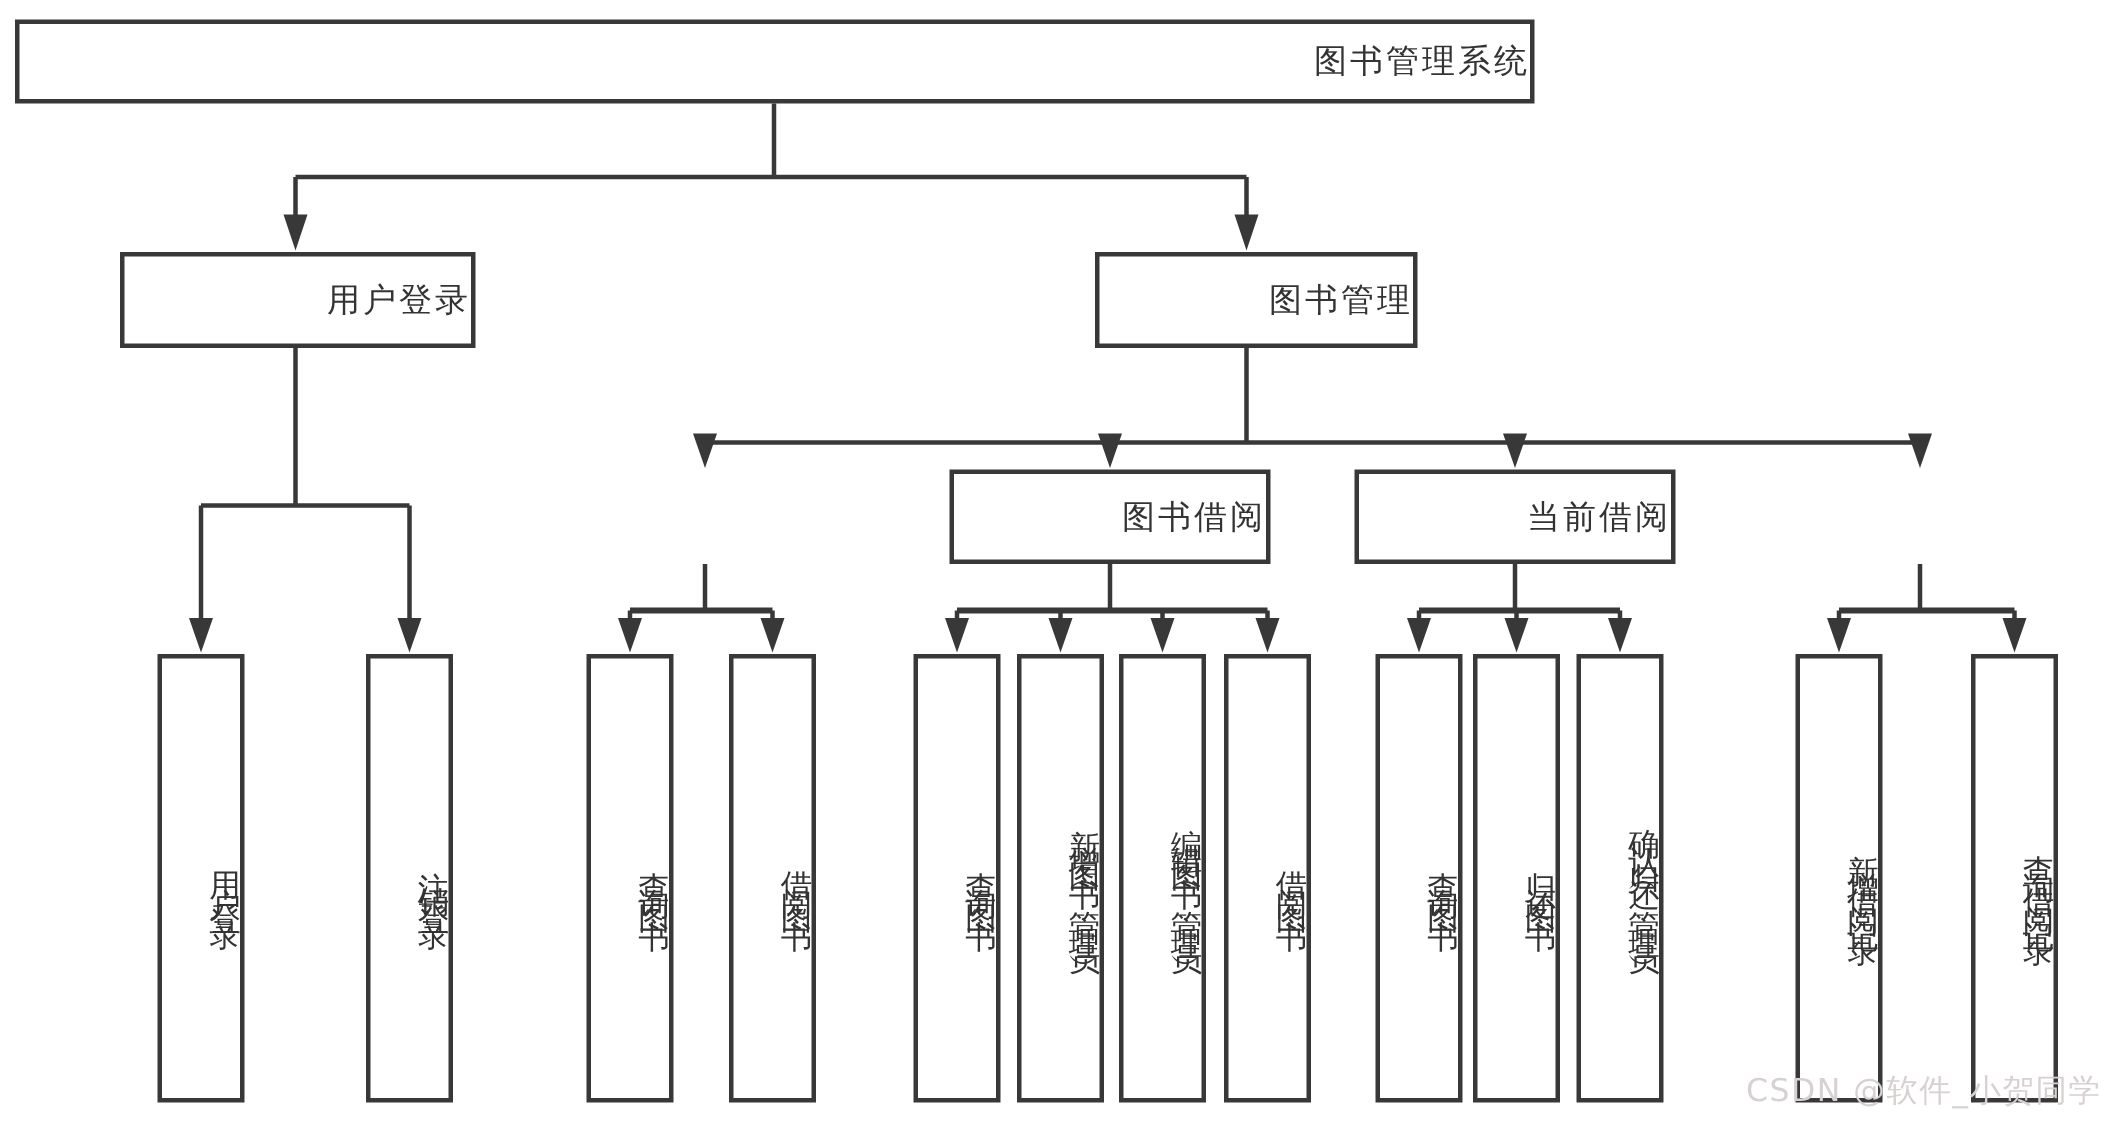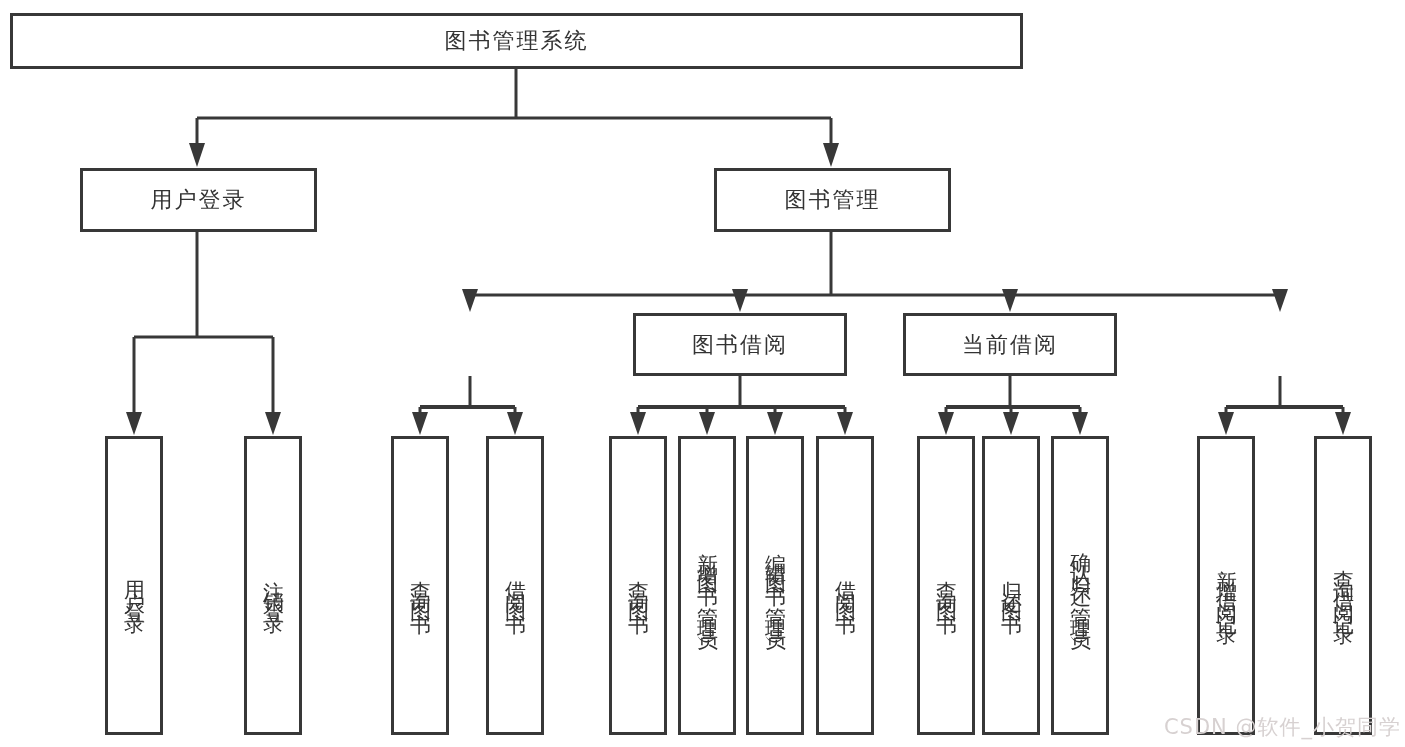--- a/index.html
+++ b/index.html
@@ -21,21 +21,21 @@
     top: 0;
     z-index: 1;
   }
   .node {
     position: absolute;
     box-sizing: border-box;
     border: 3px solid #383838;
     background: #ffffff;
     display: flex;
     align-items: center;
-    justify-content: center;
+    justify-content: flex-end;
     z-index: 2;
   }
   .hlabel {
     color: #333333;
     font-size: 22px;
     letter-spacing: 2px;
     white-space: nowrap;
   }
   .root-box .hlabel { font-size: 22px; }
   .vlabel {
@@ -133,21 +133,21 @@
     </g>
   </svg>
 
   <div class="node root-box" style="left:10px; top:13px; width:1013px; height:56px;">
     <span class="hlabel">图书管理系统</span>
   </div>
 
   <div class="node" style="left:80px; top:168px; width:237px; height:64px;">
     <span class="hlabel">用户登录</span>
   </div>
-  <div class="node" style="left:714px; top:168px; width:237px; height:64px;">
+  <div class="node" style="left:730px; top:168px; width:215px; height:64px;">
     <span class="hlabel">图书管理</span>
   </div>
 
   <div class="node" style="left:633px; top:313px; width:214px; height:63px;">
     <span class="hlabel">图书借阅</span>
   </div>
   <div class="node" style="left:903px; top:313px; width:214px; height:63px;">
     <span class="hlabel">当前借阅</span>
   </div>
 

